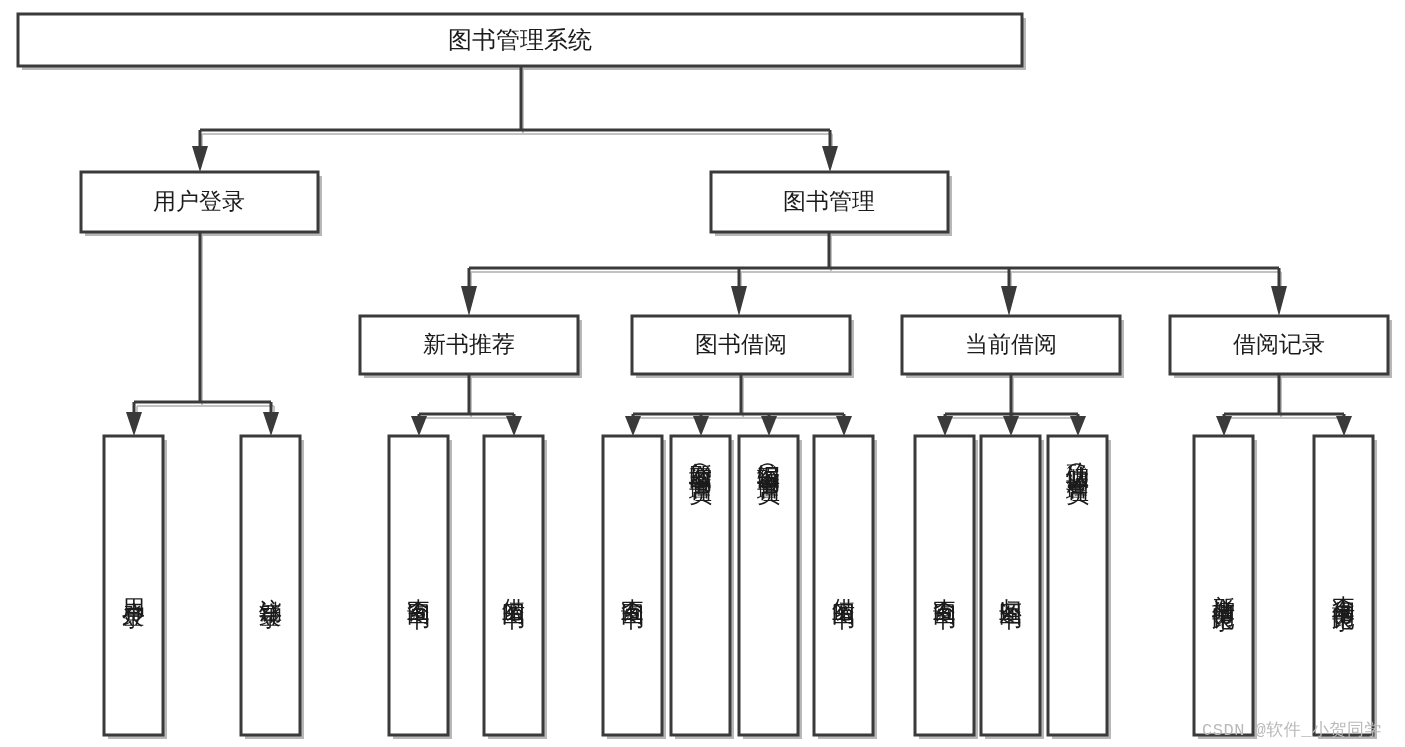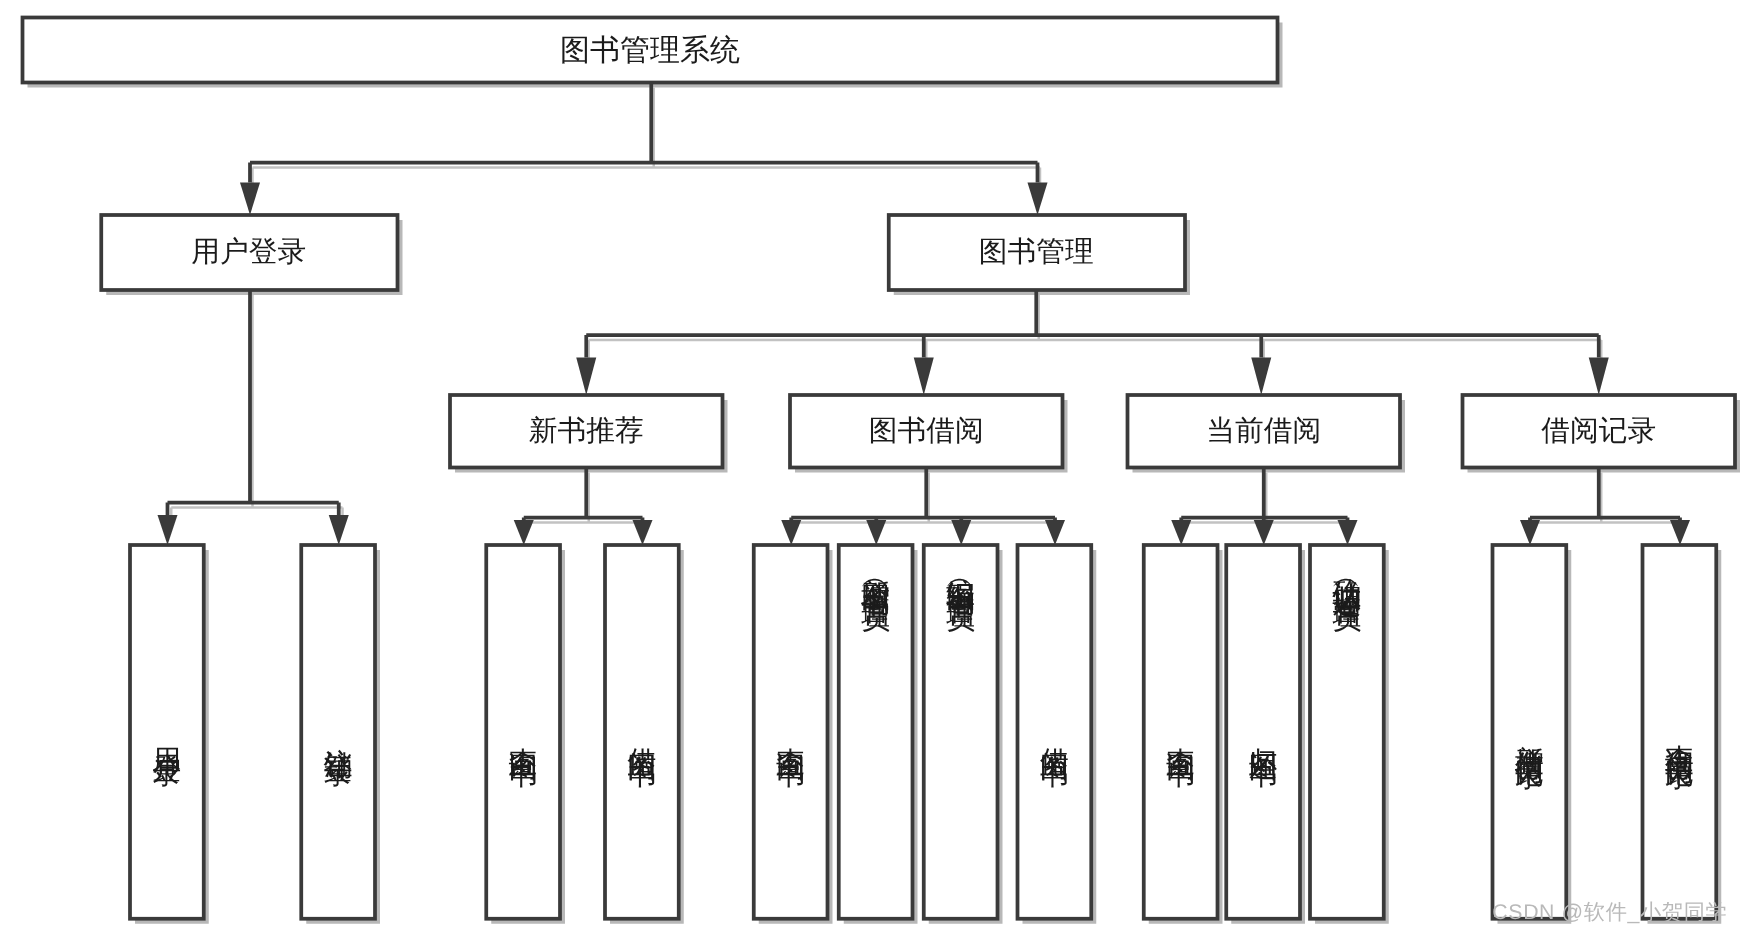--- a/index.html
+++ b/index.html
@@ -76,21 +76,21 @@
     line-height: 1.18;
     letter-spacing: 3px;
     color: #1b1b1b;
     white-space: nowrap;
     text-align: center;
   }
   .watermark {
     position: absolute;
     right: 12px;
     bottom: 6px;
-    font-family: Liberation Sans, sans-serif;
+    font-family: Liberation Mono, monospace;
     font-size: 17px;
     color: #b9b9b9;
     letter-spacing: 0.5px;
     white-space: nowrap;
   }
 </style>
 </head>
 <body>
 
 <div id="diagram-root">

